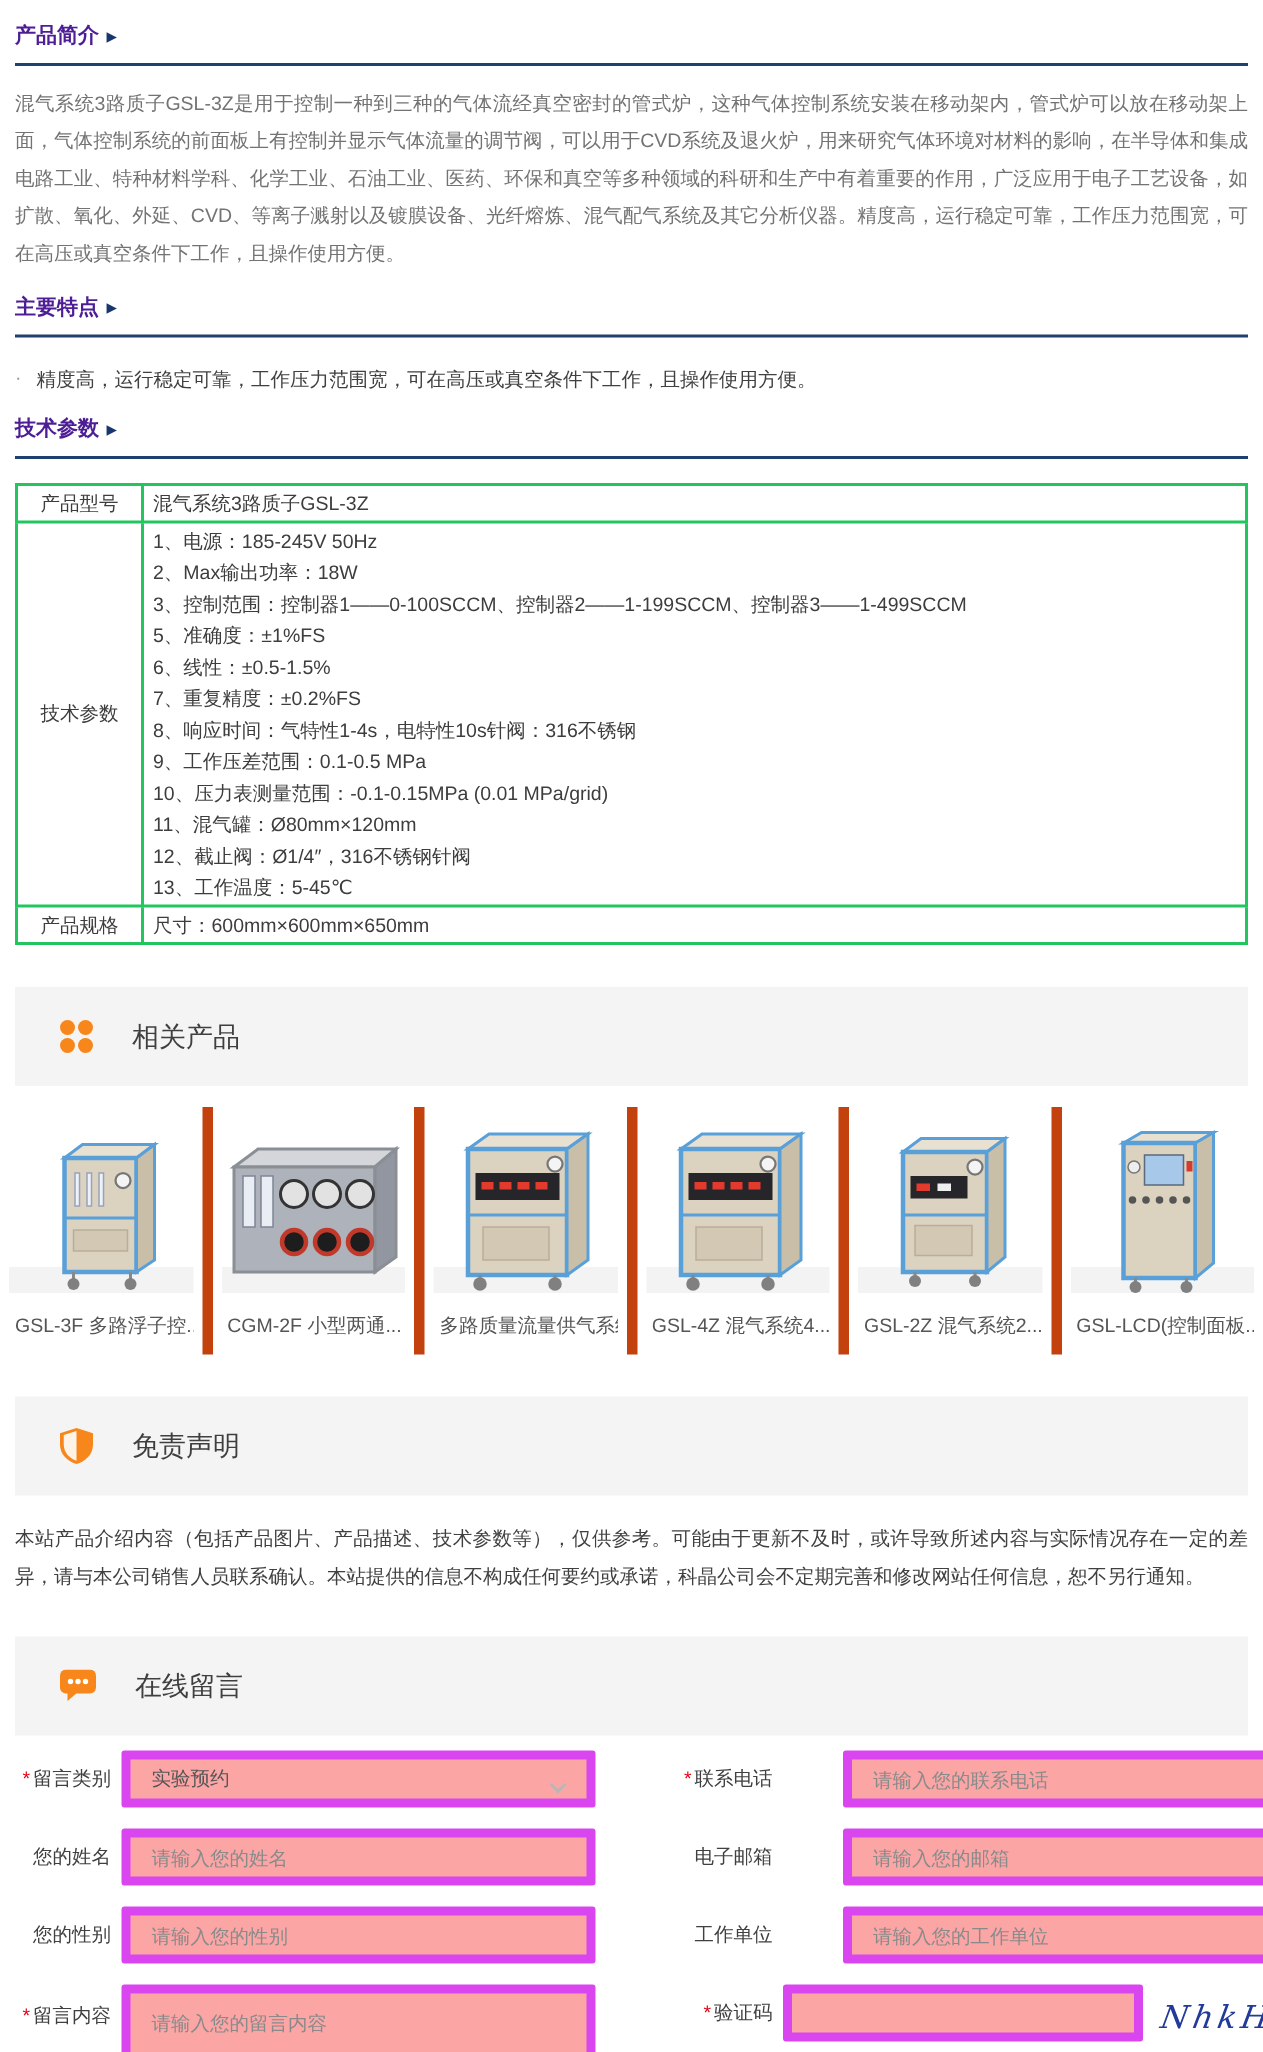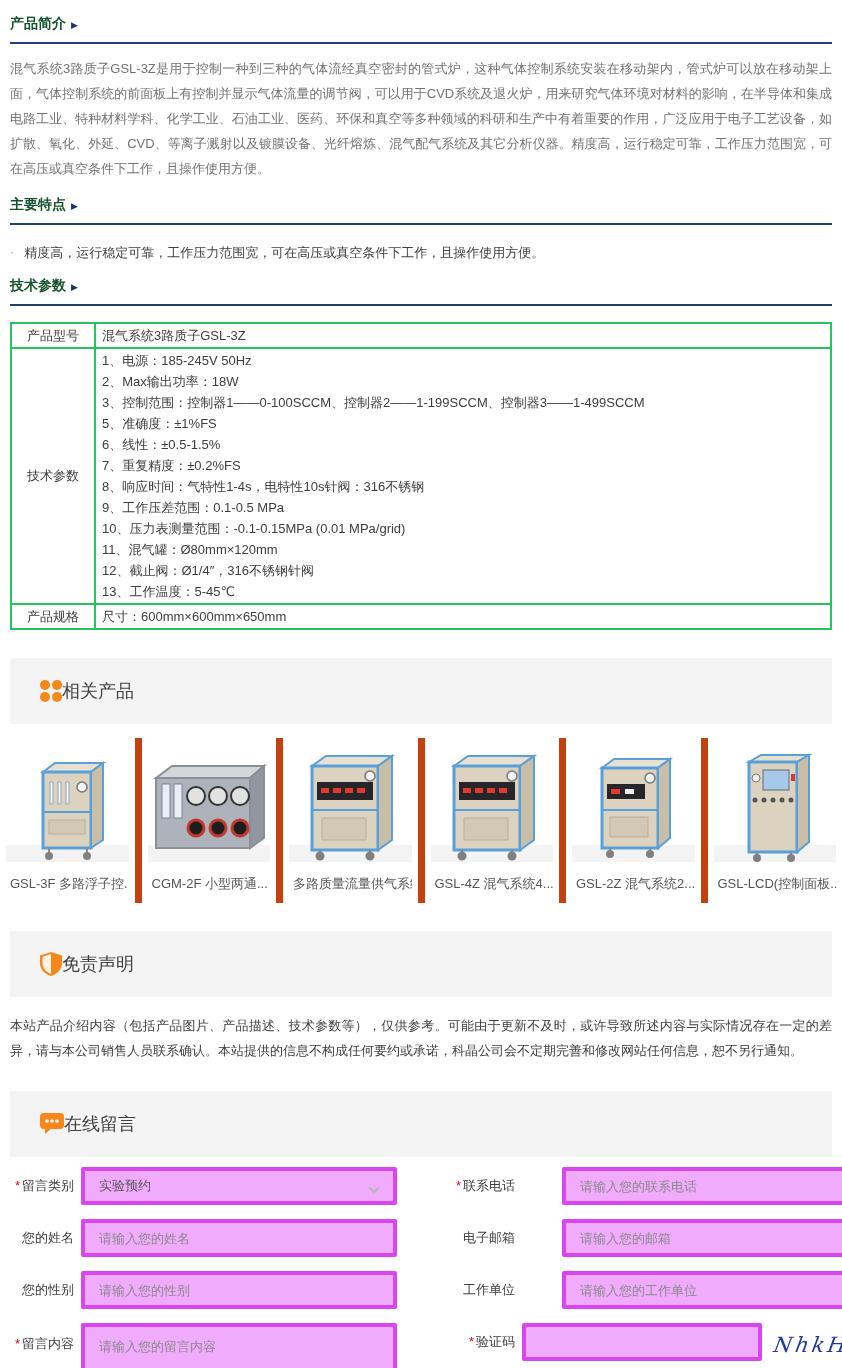--- a/index.html
+++ b/index.html
@@ -6,37 +6,37 @@
   html,body { width: 842px; }
   body {
     height: 1368px; overflow: hidden; background: #fff;
     font-family: "Liberation Sans", "DejaVu Sans", sans-serif;
     color: #404040;
   }
   .wrap { padding: 0 10px; }
 
   
   .sec-head { display: flex; align-items: center; gap: 5px; padding-top: 15px; }
-  .sec-title { font-size: 14px; font-weight: bold; color: #14532d; }
+  .sec-title { font-size: 14px; font-weight: bold; color: #4c1d95; }
   .sec-arr { font-size: 9px; color: #17366d; padding-top: 1px; }
   .sec-rule { border: none; border-top: 2px solid #1e4170; margin-top: 9px; }
 
   .intro-text { font-size: 13px; line-height: 25px; margin-top: 12px; text-align: justify; color: #737373; }
 
   .feature-line { display: flex; gap: 10px; font-size: 13px; margin-top: 19px; color: #404040; }
   .feature-bullet { color: #9a9a9a; }
 
   
   table.specs { border-collapse: collapse; margin-top: 16px; width: 822px; font-size: 13px; color: #3d3d3d; }
   .specs td { border: 2px solid #22c55e; padding: 1px 6px; vertical-align: middle; }
   .specs td.lbl { width: 84px; text-align: center; }
   .specs .line { line-height: 21px; white-space: nowrap; overflow: hidden; }
 
   
-  .band { background: #f4f4f4; height: 66px; display: flex; align-items: center; gap: 0; padding-left: 30px; margin-top: 28px; }
+  .band { background: #f4f4f4; height: 66px; display: flex; align-items: center; gap: 26px; padding-left: 30px; margin-top: 28px; }
   .band-title { font-size: 18px; color: #3f3f3f; }
   .icon-flower { display: grid; grid-template-columns: 10px 10px; grid-auto-rows: 10px; gap: 2px; }
   .icon-flower i { display: block; background: #f7871a; border-radius: 50%; }
 
   
   .products { display: flex; margin-top: 14px; }
   .card { flex: 1; padding: 2px 6px 6px; min-width: 0; }
   .card + .card { border-left: 7px solid #c2410c; }
   .thumb { height: 122px; display: flex; align-items: flex-end; justify-content: center;
            background: linear-gradient(180deg, #ffffff 86%, #f3f3f3 86%); }
@@ -49,21 +49,21 @@
   .f-row { display: flex; align-items: center; margin-bottom: 14px; }
   .f-row.top { align-items: flex-start; }
   .cell { display: flex; align-items: center; }
   .cell.top { align-items: flex-start; }
   .f-label { font-size: 13px; color: #404040; text-align: right; flex: none; }
   .f-label .req { color: #e60012; margin-right: 2px; }
   .lbl-l { width: 64px; margin-right: 7px; }
   .lbl-r { width: 118px; margin-right: 7px; }
   .cell-l { width: 387px; flex: none; }
   .cell-r { flex: none; gap: 40px; }
-  .ctrl { height: 38px; background: #f0abfc; border: 4px solid #d946ef; border-radius: 2px;
+  .ctrl { height: 38px; background: #fca5a5; border: 6px solid #d946ef; border-radius: 2px;
           font-size: 13px; color: #555; padding: 0 14px; outline: none;
           font-family: "Liberation Sans", "DejaVu Sans", sans-serif; }
   .ctrl::placeholder { color: #8a8a8a; opacity: 1; }
   .w-l { width: 316px; }
   .w-r { width: 315px; }
   .select { position: relative; display: flex; align-items: center; cursor: pointer; }
   .select .chev { position: absolute; right: 15px; top: 13px; width: 8px; height: 8px;
                   border-right: 2px solid #b7b7b7; border-bottom: 2px solid #b7b7b7; transform: rotate(45deg); }
   textarea.ctrl { height: 150px; padding-top: 11px; resize: none; }
   .captcha-input { width: 240px; }

